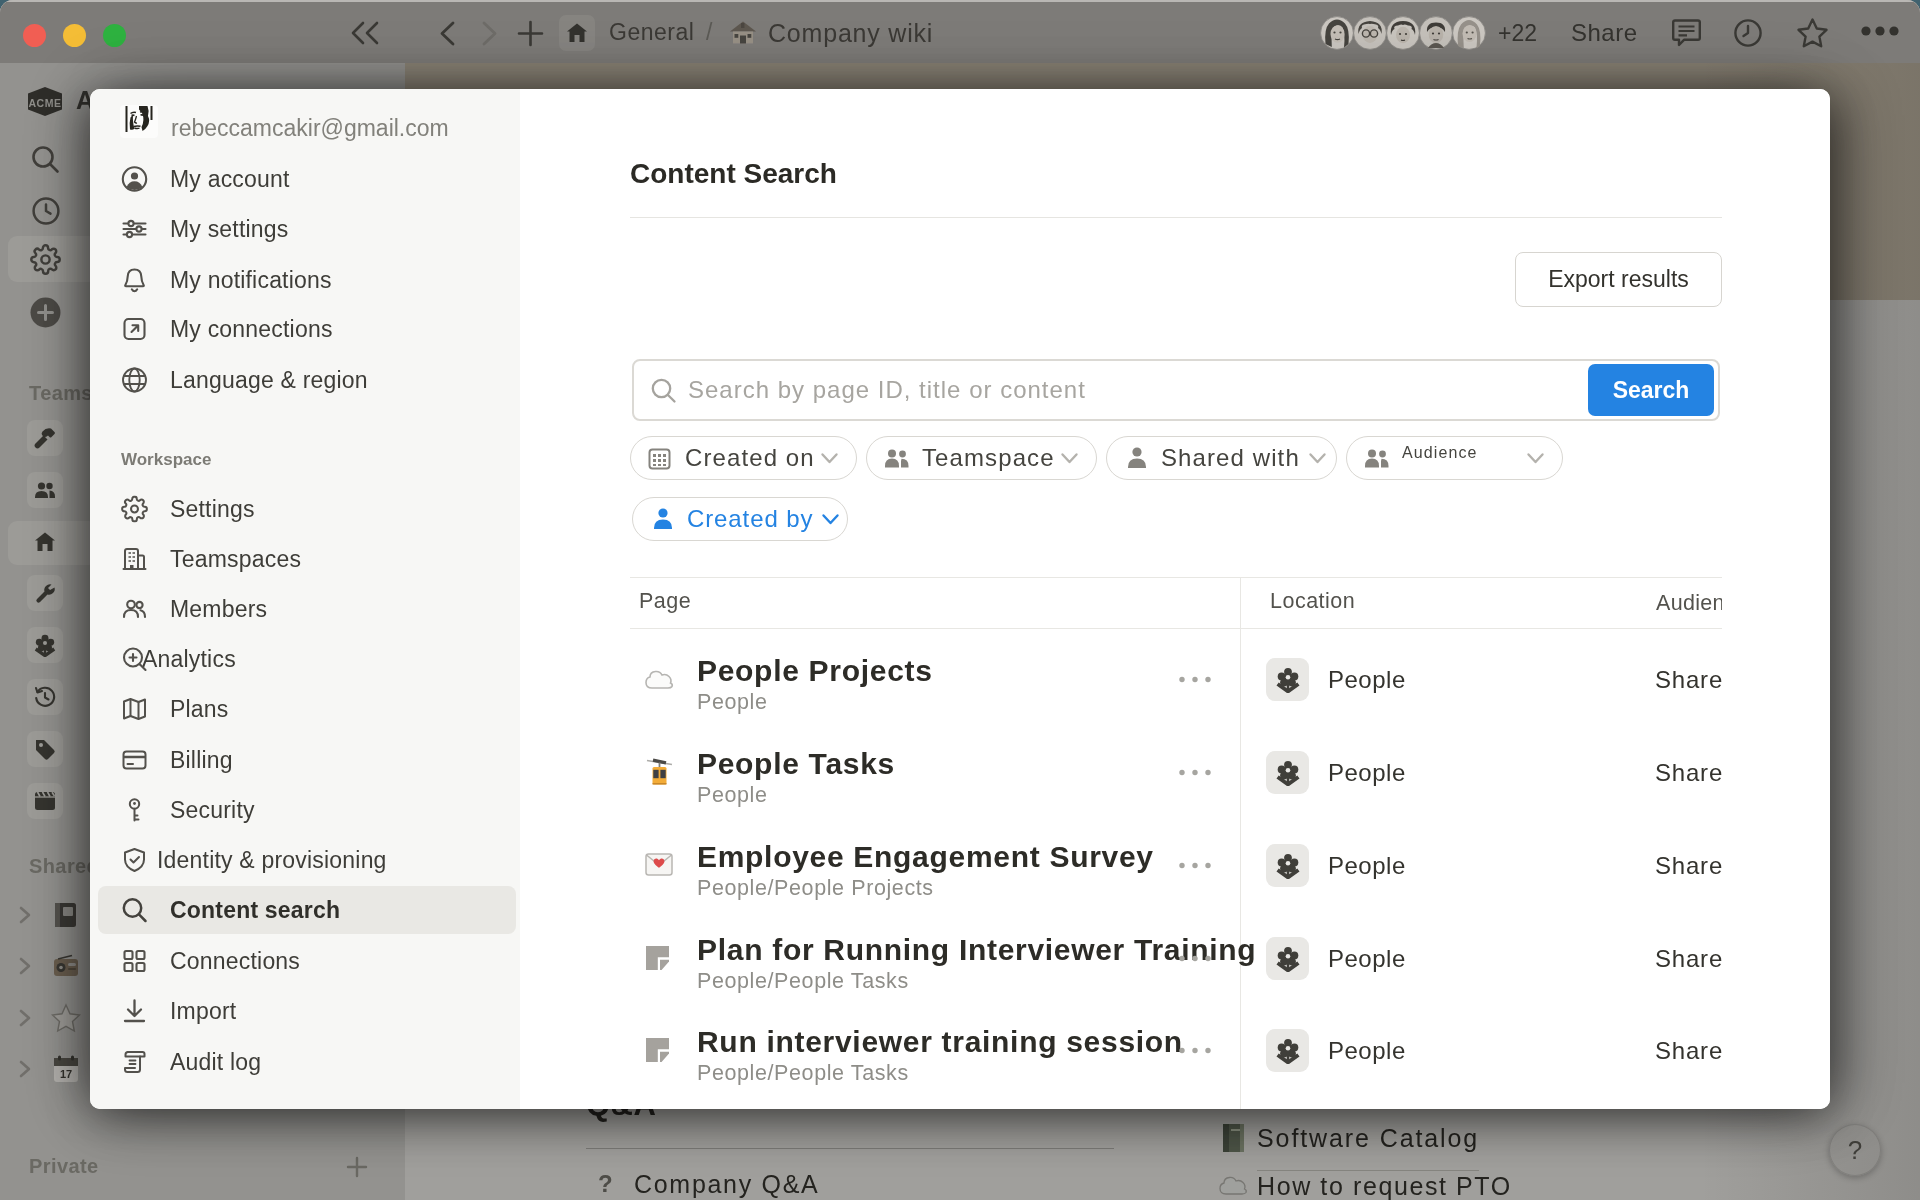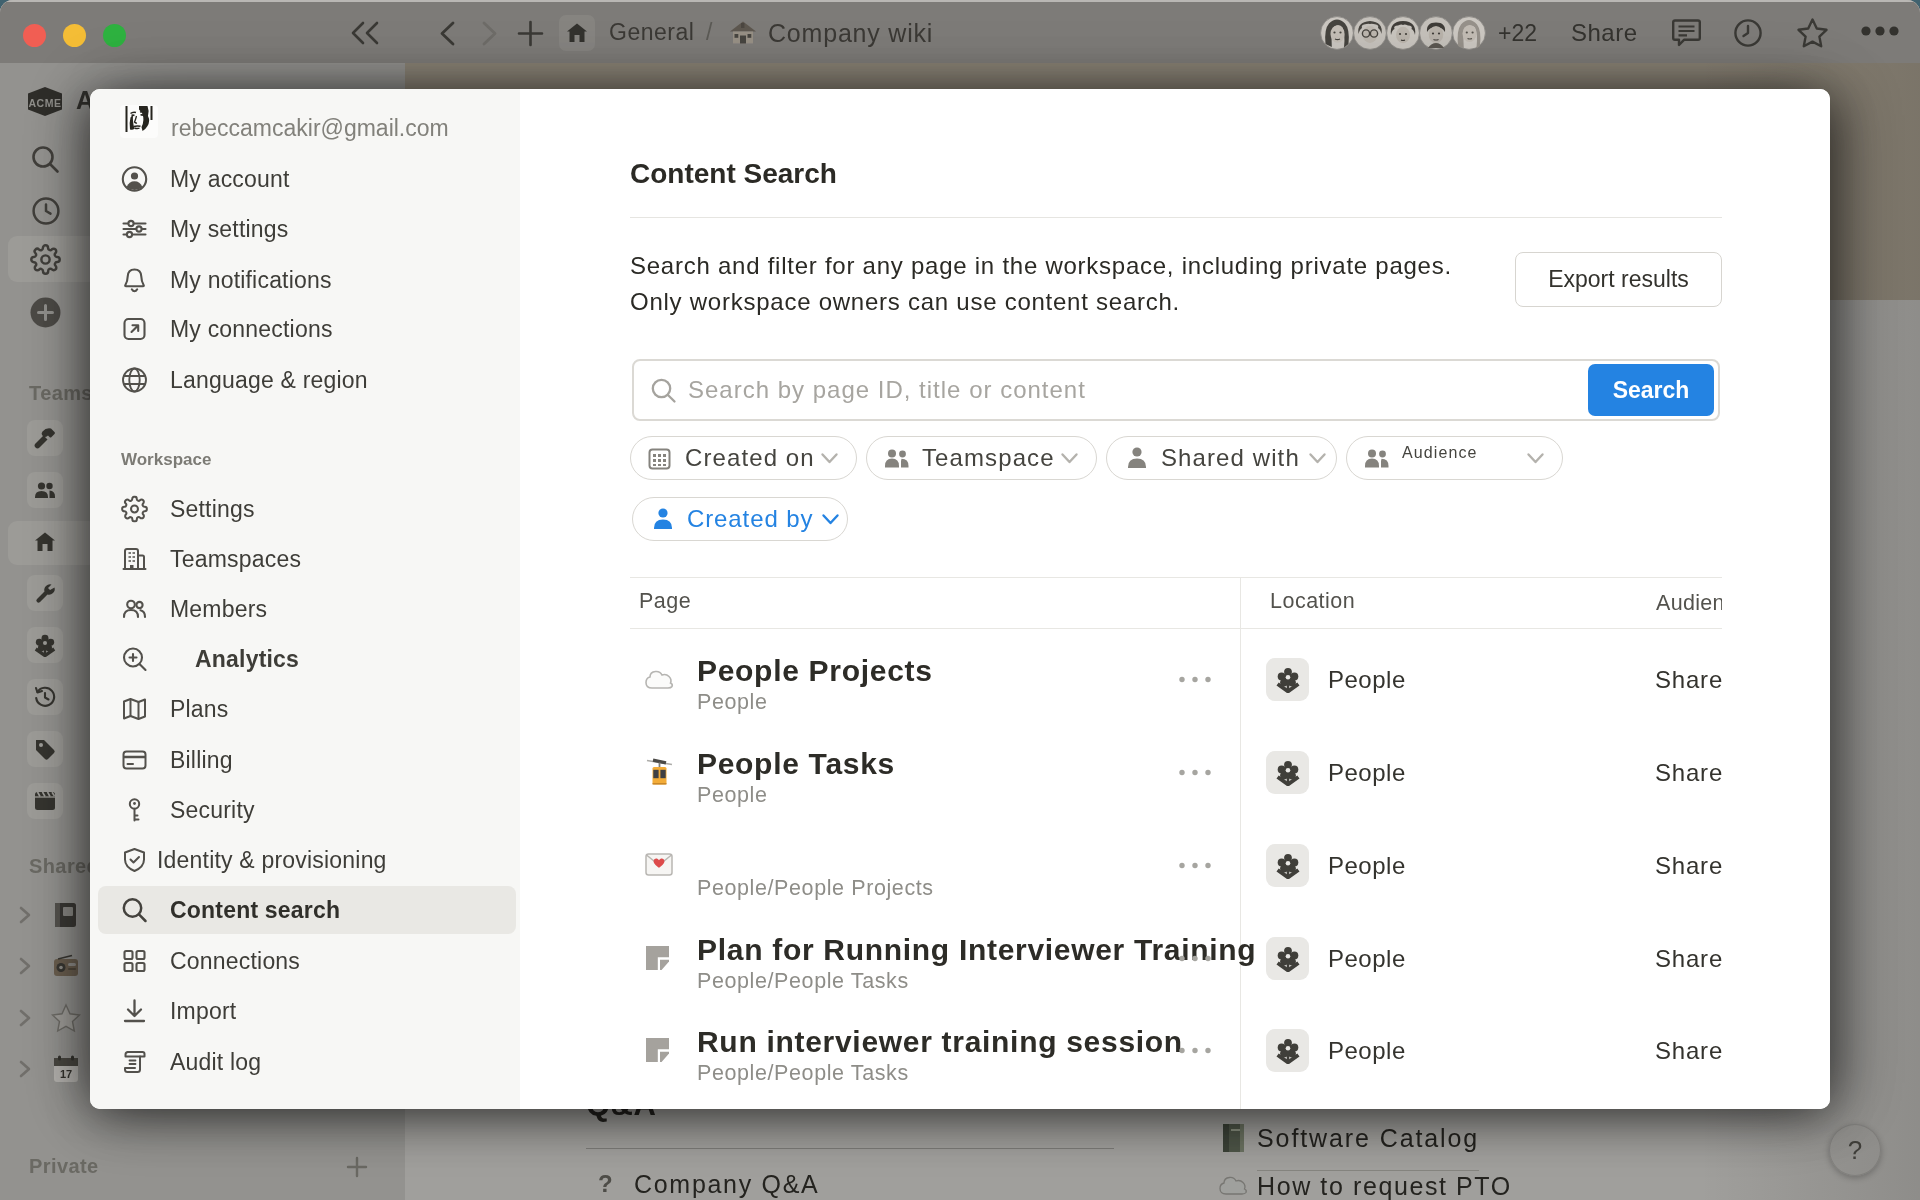--- a/index.html
+++ b/index.html
@@ -368,21 +368,21 @@
           <path d="M19.5 14.8 Q24 15.8 24 21.5"></path>
         </svg>
         <span style="margin-left:49px;">Members</span>
       </div>
       <div class="mitem" style="top:545px; height:50px; line-height:50px;">
         <svg width="27" height="27" viewBox="0 0 27 27" fill="none" stroke="#53514c" stroke-width="2.1" stroke-linecap="round">
           <circle cx="12" cy="12" r="9"></circle>
           <path d="M19 19 L24.5 24.5"></path>
           <path d="M12 8.5 V15.5 M8.5 12 H15.5"></path>
         </svg>
-        <span style="margin-left:74px;font-weight:bold;">Analytics</span>
+        <span style="margin-left:21px;">Analytics</span>
       </div>
       <div class="mitem" style="top:595px; height:50px; line-height:50px;">
         <svg width="27" height="27" viewBox="0 0 27 27" fill="none" stroke="#53514c" stroke-width="2" stroke-linejoin="round">
           <path d="M3 6 L9.5 3.5 L17.5 6.5 L24 4 V21 L17.5 23.5 L9.5 20.5 L3 23 Z"></path>
           <path d="M9.5 3.5 V20.5 M17.5 6.5 V23.5"></path>
         </svg>
         <span style="margin-left:49px;">Plans</span>
       </div>
       <div class="mitem" style="top:646px; height:50px; line-height:50px;">
         <svg width="27" height="27" viewBox="0 0 27 27" fill="none" stroke="#53514c" stroke-width="2">
@@ -435,21 +435,20 @@
           <path d="M7 3.5 H21.5 Q23.5 3.5 23.5 5.5 L23.5 8 L19 8"></path>
           <path d="M7 3.5 Q4.5 3.5 4.5 6 L4.5 8 L19 8 L19 21 Q19 23.5 16.5 23.5 L6.5 23.5 Q4 23.5 4 21 L4 19.5 L14 19.5"></path>
           <path d="M8.5 12 H14.5 M8.5 15.5 H14.5" stroke-width="1.8"></path>
         </svg>
         <span style="margin-left:49px;">Audit log</span>
       </div>
     </div>
     <div id="mbody">
       <div class="abs" style="left:110px; top:69px; font-size:28px; font-weight:700; color:#2b2a25;">Content Search</div>
       <div class="abs" style="left:110px; top:128px; width:1092px; height:1px; background:#e6e5e1;"></div>
-      <div class="abs" style="left:110px; top:159px; font-size:24px; letter-spacing:0.75px; line-height:36px; color:#2b2a25;">Search and filter for any page in the workspace, including private pages.<br>Only workspace owners can use content search.</div>
       <div class="abs" style="left:995px; top:163px; width:207px; height:55px; border:1.5px solid #d7d5d0; border-radius:8px; font-size:23px; color:#33322d; text-align:center; line-height:52px;">Export results</div>
 
       <div class="abs" style="left:112px; top:270px; width:1088px; height:62px; border:2px solid #dbd9d4; border-radius:8px; background:#fff;"></div>
       <svg class="abs" style="left:130px; top:288px;" width="27" height="27" viewBox="0 0 27 27" fill="none" stroke="#a5a39e" stroke-width="2.3" stroke-linecap="round">
         <circle cx="11.5" cy="11.5" r="8.7"></circle>
         <path d="M18.2 18.2 L24.5 24.5"></path>
       </svg>
       <div class="abs" style="left:168px; top:287px; font-size:24px; letter-spacing:1px; color:#a7a5a0;">Search by page ID, title or content</div>
       <div class="abs" style="left:1068px; top:275px; width:126px; height:52px; border-radius:7px; background:#2483e2; color:#fff; font-size:23px; font-weight:700; text-align:center; line-height:52px;">Search</div>
 
@@ -583,20 +582,21 @@
           <path d="M2.6 18 L13 25.4 L23.4 18" stroke="#403f3a" stroke-width="3.8" fill="none"></path>
         </svg>
         <div class="abs" style="left:698px; top:182px; font-size:24px; letter-spacing:0.5px; color:#34332e;">People</div>
         <div class="abs" style="left:1025px; top:182px; font-size:24px; color:#34332e; white-space:nowrap; letter-spacing:0.8px;">Share</div>
 
         <svg class="abs" style="left:15px; top:276px;" width="28" height="23" viewBox="0 0 28 23">
           <rect x="1" y="1" width="26" height="21" rx="2.5" fill="#f6f5f3" stroke="#b9b7b3" stroke-width="1.5"></rect>
           <path d="M1.5 2 L14 12 L26.5 2" fill="none" stroke="#b9b7b3" stroke-width="1.5"></path>
           <path d="M14 7.2 C12.2 4.4 8.6 5.4 8.6 8.2 C8.6 10.8 12 13.2 14 14.8 C16 13.2 19.4 10.8 19.4 8.2 C19.4 5.4 15.8 4.4 14 7.2Z" fill="#dd4b4b"></path>
         </svg>
+        <div class="abs rowtitle" style="left:67px; top:263px;">Employee Engagement Survey</div>
         <div class="abs rowsub" style="left:67px; top:299px;">People/People Projects</div>
         <svg class="abs" style="left:548px; top:285px;" width="34" height="7" viewBox="0 0 34 7" fill="#a6a5a0">
             <circle cx="4" cy="3.5" r="2.7"></circle>
             <circle cx="17" cy="3.5" r="2.7"></circle>
             <circle cx="30" cy="3.5" r="2.7"></circle>
           </svg>
         <div class="abs" style="left:636px; top:267px; width:43px; height:43px; border-radius:9px; background:#e9e8e5;"></div>
         <svg class="abs" style="left:645px; top:275px;" width="26" height="27" viewBox="0 0 26 27" fill="#403f3a">
           <g fill="#403f3a">
               <circle cx="13" cy="5.8" r="3.9"></circle>

